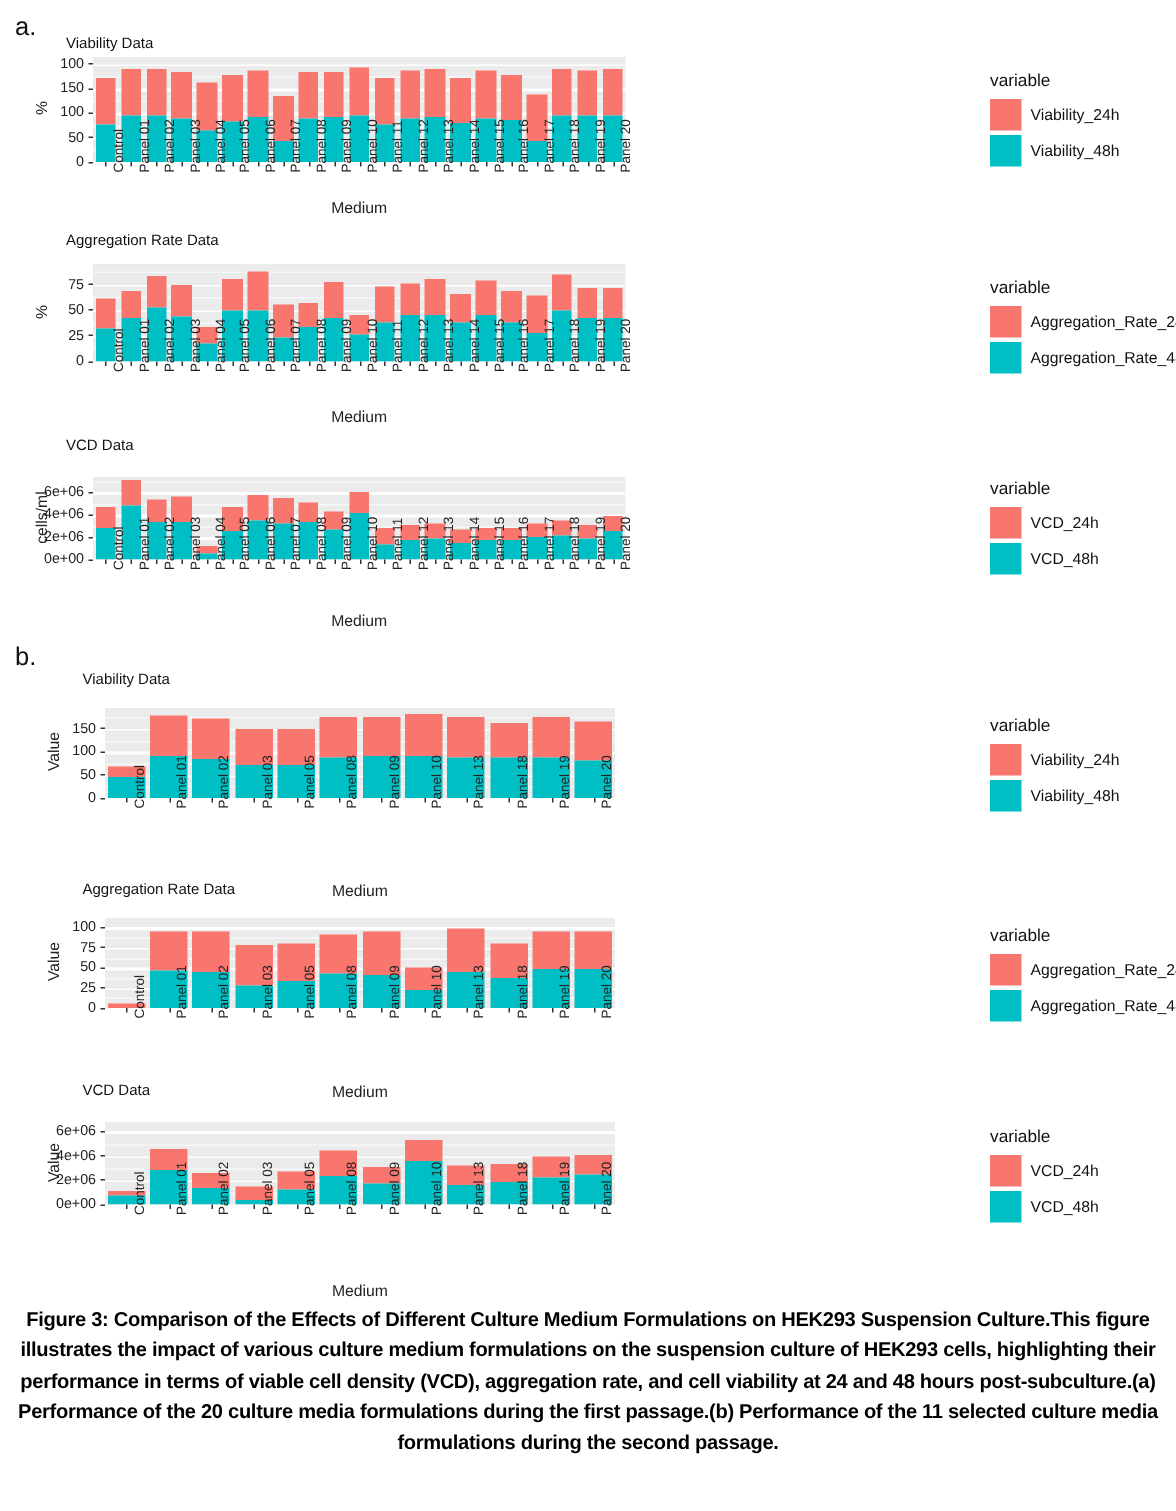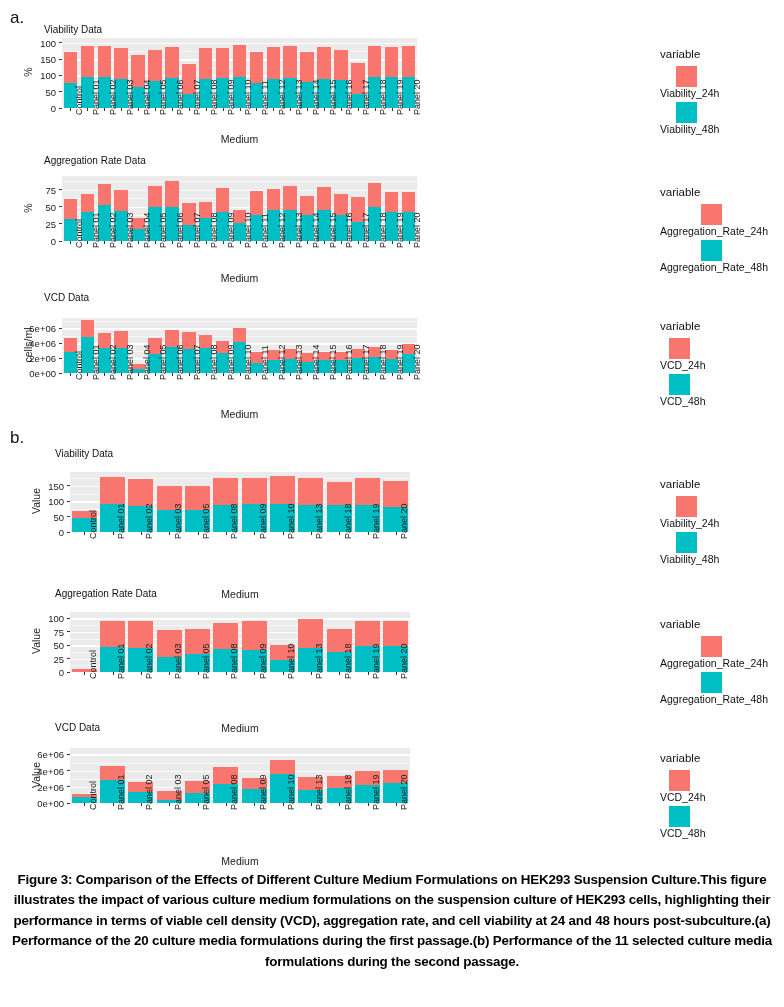--- a/index.html
+++ b/index.html
@@ -77,21 +77,21 @@
     position: absolute;
     font-size: 10.5px;
     color: #222;
     white-space: nowrap;
     text-align: center;
   }
 
   
   .legend { position: absolute; }
   .legend-title { font-size: 11.5px; color:#111; margin-bottom: 6px; white-space: nowrap; }
-  .legend-row { display:flex; align-items:center; margin-bottom: 3px; flex-direction: column; }
+  .legend-row { display:flex; align-items:center; margin-bottom: 3px; }
   .legend-key { width: 21px; height: 21px; margin-right: 6px; flex: 0 0 auto; }
   .legend-label { font-size: 10.5px; color:#111; white-space: nowrap; }
 
   
   .caption {
     position: absolute;
     left: 8px; top: 870px;
     width: 768px;
     font-size: 13.4px;
     font-weight: bold;

